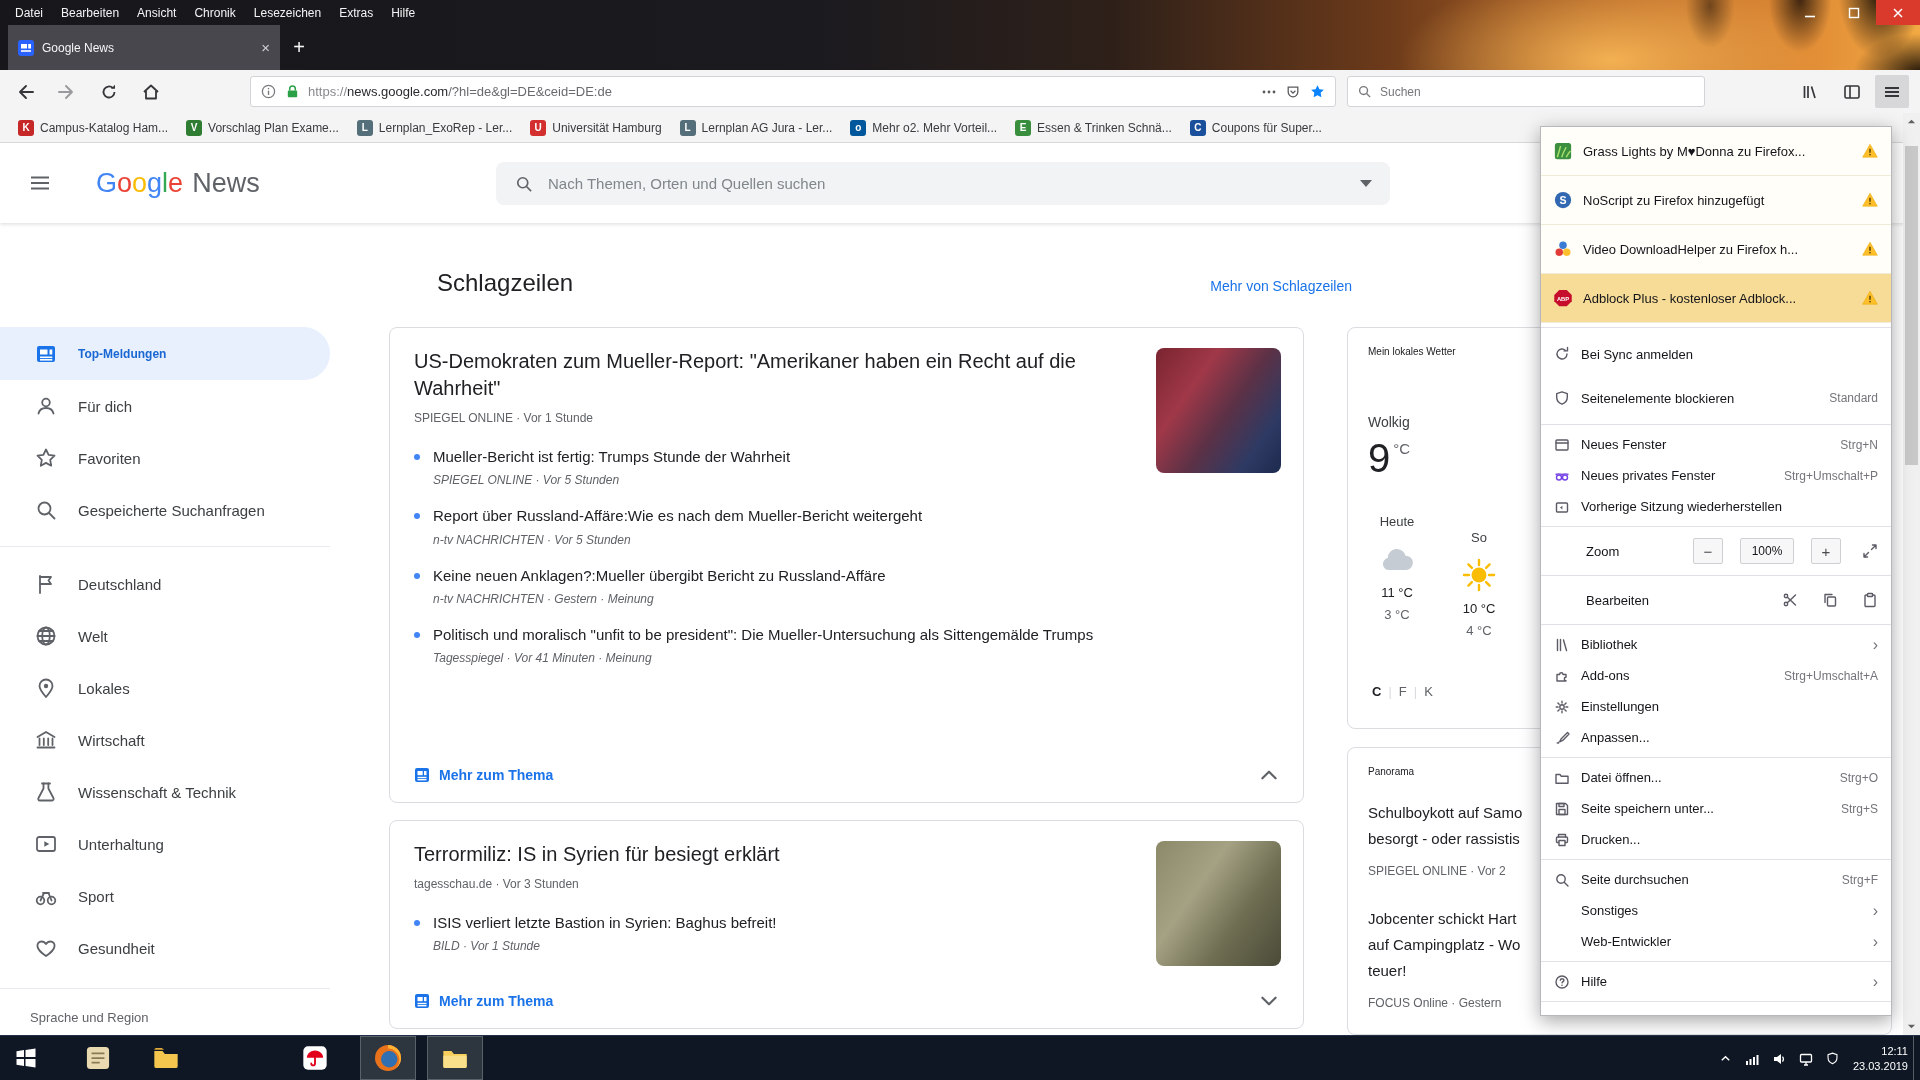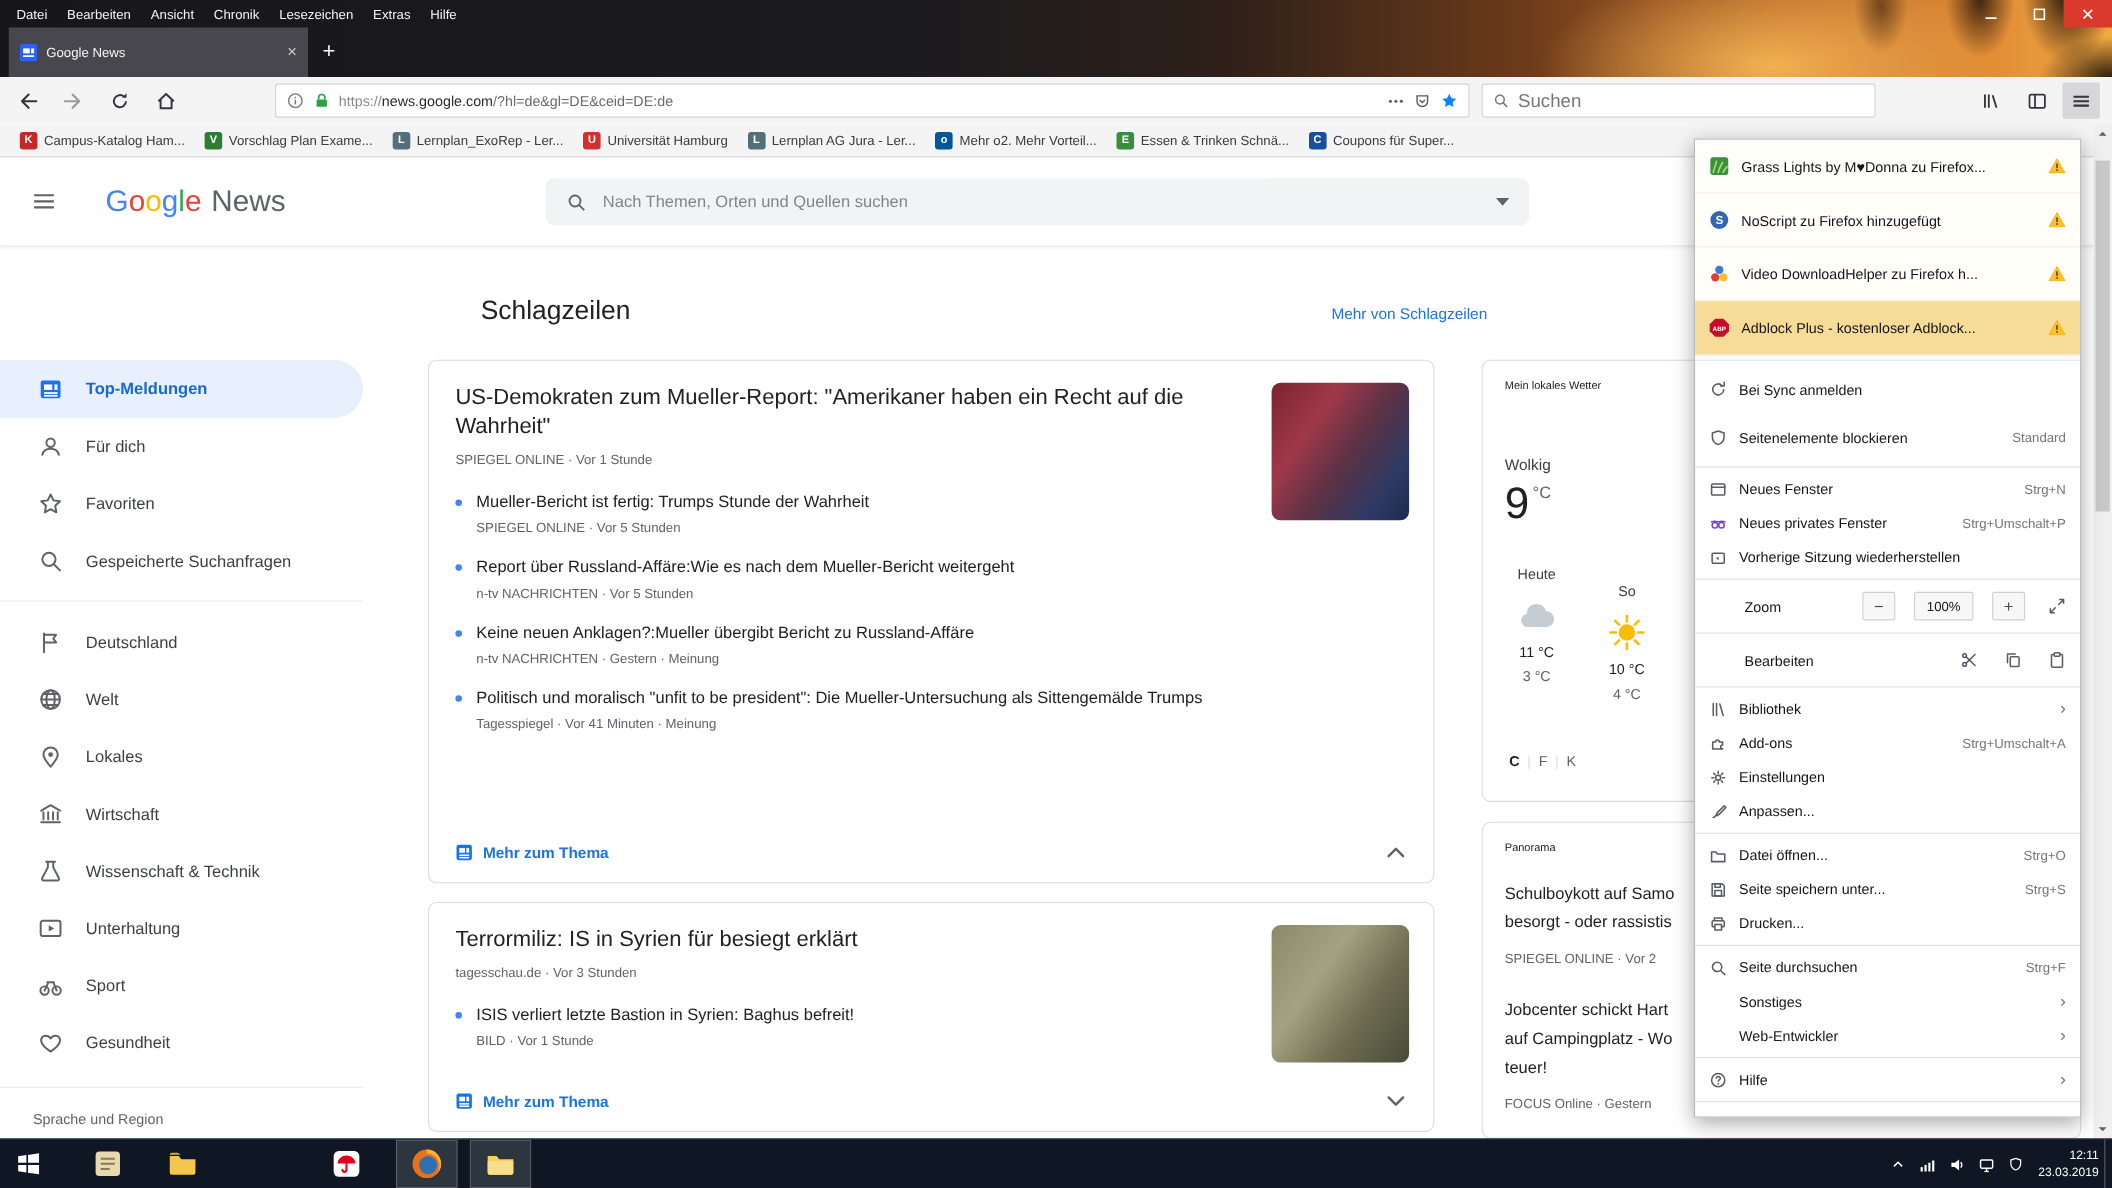--- a/index.html
+++ b/index.html
@@ -33,21 +33,21 @@
 
 
 #navbar{position:absolute;top:70px;left:0;width:1920px;height:43px;background:#f4f4f5;z-index:2;}
 .nav-btn{position:absolute;top:5px;width:34px;height:33px;display:flex;align-items:center;justify-content:center;border-radius:2px;}
 #btn-back{left:8px;}#btn-fwd{left:50px;}#btn-reload{left:92px;}#btn-home{left:134px;}
 #btn-lib{left:1793px;}#btn-side{left:1835px;}#btn-burger{left:1875px;background:rgba(12,12,13,.12);}
 #urlbar{position:absolute;left:250px;top:6px;width:1086px;height:31px;background:#fff;border:1px solid #d4d4d8;border-radius:3px;display:flex;align-items:center;padding:0 9px;gap:8px;}
 #urlbar .url-text{flex:1;font-size:13px;white-space:nowrap;overflow:hidden;}
 .url-proto{color:#8a8a8e;}.url-domain{color:#2a2a2e;}.url-path{color:#6a6a6e;}
 #searchbar{position:absolute;left:1347px;top:6px;width:358px;height:31px;background:#fff;border:1px solid #d4d4d8;border-radius:3px;display:flex;align-items:center;padding:0 9px;gap:8px;}
-#searchbar input{flex:1;font-size:17px;color:#2a2a2e;}
+#searchbar input{flex:1;font-size:12px;color:#2a2a2e;}
 #searchbar input::placeholder{color:#76767a;}
 
 
 #bookmarksbar{position:absolute;top:113px;left:0;width:1920px;height:30px;background:#f4f4f5;border-bottom:1px solid #d8d8da;display:flex;align-items:center;padding-left:10px;gap:2px;z-index:2;}
 .bm{display:flex;align-items:center;gap:6px;padding:3px 8px;font-size:12px;color:#3a3a3f;white-space:nowrap;}
 .bm-ico{width:16px;height:16px;border-radius:3px;display:flex;align-items:center;justify-content:center;color:#fff;font-size:10px;font-weight:bold;flex:none;}
 
 
 #page{position:absolute;top:143px;left:0;width:1920px;height:892px;background:#fff;overflow:hidden;z-index:1;}
 #gn-header{position:absolute;top:0;left:0;width:1920px;height:80px;background:#fff;box-shadow:0 1px 4px rgba(0,0,0,.15);}
@@ -57,21 +57,21 @@
 #gn-search{position:absolute;left:496px;top:19px;width:894px;height:43px;background:#f1f3f4;border-radius:8px;display:flex;align-items:center;padding:0 18px;gap:14px;}
 #gn-search input{flex:1;font-size:15px;color:#202124;}
 #gn-search input::placeholder{color:#80868b;}
 #gn-caret{width:0;height:0;border-left:6px solid transparent;border-right:6px solid transparent;border-top:7px solid #5f6368;}
 
 #gn-sidebar{position:absolute;left:0;top:80px;width:330px;height:812px;}
 .side-pill{position:absolute;left:0;top:104px;width:330px;height:53px;background:#e8f0fe;border-radius:0 27px 27px 0;display:flex;align-items:center;}
 .side-item{position:absolute;left:0;width:330px;height:52px;display:flex;align-items:center;}
 .side-item .s-ico,.side-pill .s-ico{position:absolute;left:34px;width:24px;height:24px;}
 .side-item .s-lbl{position:absolute;left:78px;font-size:15px;color:#3c4043;}
-.side-pill .s-lbl{position:absolute;left:78px;font-size:15px;color:#1967d2;font-weight:bold;}
+.side-pill .s-lbl{position:absolute;left:78px;font-size:12px;color:#1967d2;font-weight:bold;}
 .side-div{position:absolute;left:0;width:330px;height:1px;background:#e8eaed;}
 .side-small{position:absolute;left:30px;font-size:13px;color:#5f6368;}
 .side-val{position:absolute;left:30px;font-size:14px;color:#3c4043;font-weight:bold;}
 
 #section-head{position:absolute;left:389px;top:126px;width:915px;display:flex;align-items:baseline;justify-content:space-between;margin-left:48px;}
 #section-title{font-size:24px;color:#202124;}
 #section-more{font-size:14px;color:#1a73e8;text-decoration:none;}
 
 .news-card{position:absolute;left:389px;width:915px;background:#fff;border:1px solid #dadce0;border-radius:8px;padding:20px 24px;}
 .card-a{top:184px;height:476px;}
@@ -79,21 +79,21 @@
 .card-img{position:absolute;top:20px;right:22px;width:125px;height:125px;border-radius:8px;}
 .img1{background:linear-gradient(125deg,#7a2430 0%,#a03848 30%,#5c3146 55%,#2e3a63 80%,#1d2a4e 100%);}
 .img2{background:linear-gradient(125deg,#8b8968 0%,#a5a284 35%,#6f6e52 65%,#4a4a38 100%);}
 .card-title{max-width:710px;font-size:20px;line-height:1.35;color:#202124;}
 .card-src{margin-top:9px;font-size:12px;color:#5f6368;}
 .subs{margin-top:22px;}
 .sub{display:flex;gap:13px;margin-bottom:19px;}
 .sub .dot{width:6px;height:6px;border-radius:50%;background:#4285f4;margin-top:7px;flex:none;}
 .sub-tx{max-width:710px;}
 .sub-title{font-size:15px;line-height:1.35;color:#202124;}
-.sub-src{margin-top:6px;font-size:12px;color:#5f6368;}
+.sub-src{margin-top:6px;font-size:12px;color:#5f6368;font-style:italic;}
 .card-foot{position:absolute;left:24px;right:16px;bottom:12px;display:flex;align-items:center;justify-content:space-between;}
 .more-link{display:flex;align-items:center;gap:9px;font-size:14px;color:#1a73e8;font-weight:bold;}
 .chev-btn{width:36px;height:30px;display:flex;align-items:center;justify-content:center;}
 
 #gn-right .rcard{position:absolute;left:1347px;width:545px;background:#fff;border:1px solid #dadce0;border-radius:8px;}
 #weather-card{top:184px;height:402px;}
 #panorama-card{top:604px;height:288px;}
 .rcard-title{position:absolute;left:20px;top:18px;font-size:10px;color:#202124;}
 #w-cond{position:absolute;left:20px;top:86px;font-size:14px;color:#3c4043;}
 #w-temp{position:absolute;left:20px;top:108px;font-size:40px;color:#202124;}

